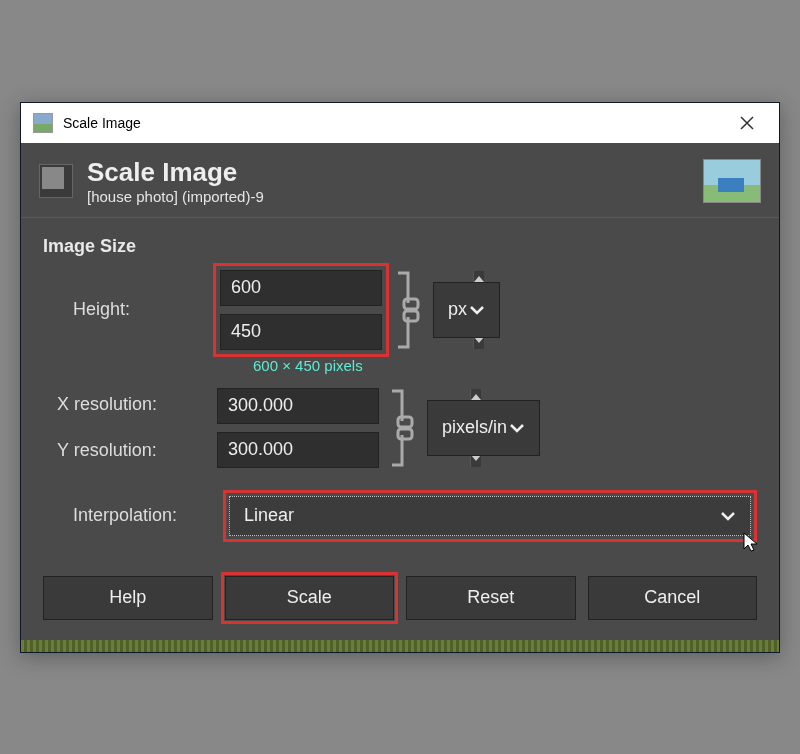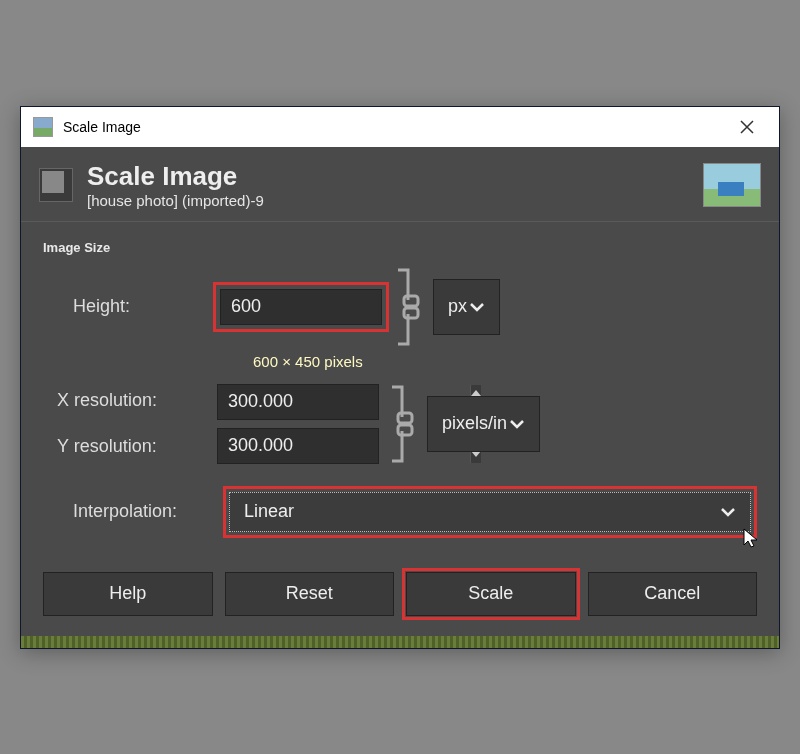--- a/index.html
+++ b/index.html
@@ -85,21 +85,21 @@
       position: relative;
     }
     .thumb::after {
       content: "";
       position: absolute;
       left: 14px; bottom: 10px;
       width: 26px; height: 14px;
       background: #3a7fbf;
     }
     .section-title {
-      font-size: 13px;
+      font-size: 18px;
       font-weight: bold;
       color: #e8e8e8;
       padding: 18px 12px 6px 22px;
     }
     .form-area { padding: 0 22px 10px 22px; }
     .row {
       display: flex;
       align-items: center;
       height: 46px;
     }
@@ -163,21 +163,21 @@
       align-items: center;
       gap: 2px;
       color: #eee;
       font-size: 18px;
     }
     .chev { width: 16px; height: 10px; }
     .chev polyline { stroke: #eee; stroke-width: 2.5; fill: none; }
     .hint {
       padding-left: 210px;
       font-size: 15px;
-      color: #fef9c3;
+      color: #5eead4;
       margin-top: 0;
       margin-bottom: 8px;
     }
     .interp-row {
       padding: 6px 22px 22px 22px;
       display: flex;
       align-items: center;
     }
     .interp-lbl {
       width: 180px;
@@ -278,20 +278,35 @@
                       <path d="M0 6 L5 0 L10 6 Z"></path>
                     </svg>
                   </div>
                 <div class="spin-btn">
                     <svg viewBox="0 0 10 6">
                       <path d="M0 0 L5 6 L10 0 Z"></path>
                     </svg>
                   </div>
               </div>
             </div>
+            <div class="spin">
+              <input value="450" style="">
+              <div class="spin-btns">
+                <div class="spin-btn">
+                    <svg viewBox="0 0 10 6">
+                      <path d="M0 6 L5 0 L10 6 Z"></path>
+                    </svg>
+                  </div>
+                <div class="spin-btn">
+                    <svg viewBox="0 0 10 6">
+                      <path d="M0 0 L5 6 L10 0 Z"></path>
+                    </svg>
+                  </div>
+              </div>
+            </div>
           </div>
         </div>
 
         <div class="link-col">
           <svg class="chain-svg" width="34" height="86" viewBox="0 0 34 86">
             <path d="M4 6 H14 V36 M4 80 H14 V50"></path>
             <rect x="10" y="32" width="14" height="10" rx="3"></rect>
             <rect x="10" y="44" width="14" height="10" rx="3"></rect>
           </svg>
         </div>
@@ -381,20 +396,20 @@
             </svg>
         </div>
         <svg class="cursor" viewBox="0 0 18 22">
           <path d="M2 2 L2 18 L6 14 L9 20 L12 19 L9 13 L15 13 Z" fill="#fff" stroke="#000" stroke-width="1"></path>
         </svg>
       </div>
     </div>
 
     <div class="btnbar">
       <div class="btn">Help</div>
+      <div class="btn btn-hl">Scale</div>
       <div class="btn">Reset</div>
-      <div class="btn btn-hl">Scale</div>
       <div class="btn">Cancel</div>
     </div>
   </div>
 
   <div class="grass"></div>
 </div>
 
 </body></html>

